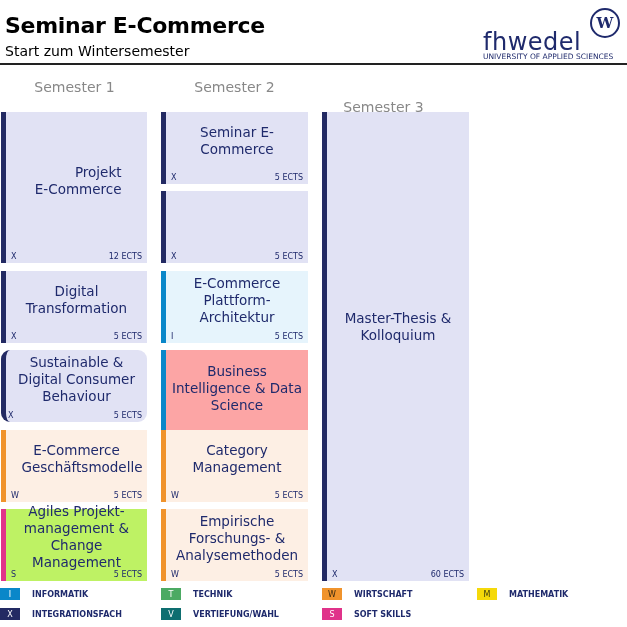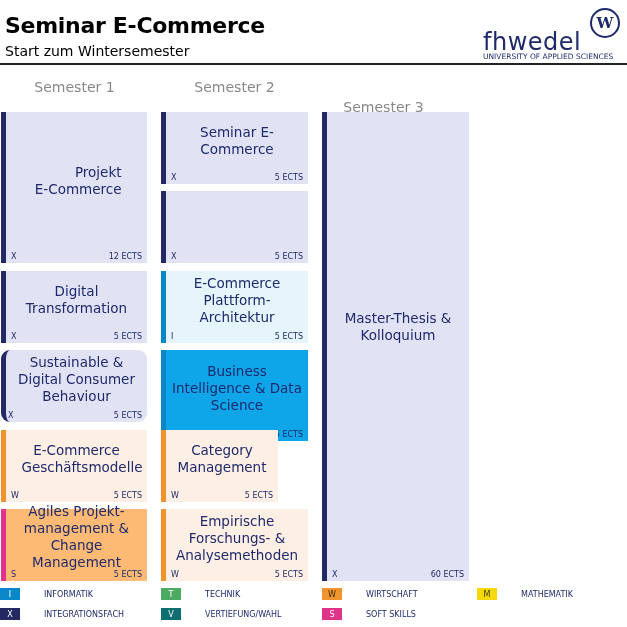--- a/index.html
+++ b/index.html
@@ -11,21 +11,21 @@
   .logo-text{position:absolute;left:0;top:20px;font-size:24px;color:#1f2a6c;font-family:"DejaVu Sans",sans-serif;letter-spacing:0.5px;}
   .logo-badge{position:absolute;left:107px;top:0px;width:30px;height:30px;border-radius:50%;border:2px solid #1f2a6c;box-sizing:border-box;display:flex;align-items:center;justify-content:center;font-family:"DejaVu Serif",serif;font-weight:bold;color:#1f2a6c;font-size:15px;}
   .logo-sub{position:absolute;left:0;top:44px;font-size:7.5px;color:#1f2a6c;white-space:nowrap;}
   .sem-head{position:absolute;top:79px;width:147px;text-align:center;font-size:14px;color:#888;}
   .card{position:absolute;box-sizing:border-box;border-left:5px solid #1f2a5c;}
   .card .name{position:absolute;left:0;right:0;top:0;bottom:14px;display:flex;align-items:center;justify-content:center;text-align:center;font-size:13.5px;line-height:17px;color:#1f2a6c;padding:0 3px;}
   .card .code{position:absolute;left:5px;bottom:2px;font-size:8px;color:#1f2a6c;}
   .card .ects{position:absolute;right:5px;bottom:2px;font-size:8px;color:#1f2a6c;}
   .legend-item{position:absolute;height:14px;display:flex;align-items:center;}
   .legend-swatch{width:20px;height:12px;display:flex;align-items:center;justify-content:center;font-size:8px;color:#fff;}
-  .legend-label{margin-left:24px;font-size:8px;color:#1f2a6c;white-space:nowrap;}
+  .legend-label{margin-left:12px;font-size:8px;color:#1f2a6c;white-space:nowrap;font-weight:bold;}
 </style>
 </head>
 <body>
 
 <div class="title">Seminar E-Commerce</div>
 <div class="subtitle">Start zum Wintersemester</div>
 <div class="hr"></div>
 
 <div class="logo">
   <div class="logo-text">fhwedel</div>
@@ -55,21 +55,21 @@
   <div class="code" style="left:2px;">X</div>
   <div class="ects">5 ECTS</div>
 </div>
 <div class="card" style="left:1px;top:430px;width:146px;height:72px;border-color:#f0932c;background:#fdefe4;">
   <div class="name">
       <span style="width:110px;">E-Commerce Geschäftsmodelle</span>
     </div>
   <div class="code">W</div>
   <div class="ects">5 ECTS</div>
 </div>
-<div class="card" style="left:1px;top:509px;width:146px;height:72px;border-color:#e0338a;background:#fdba74;">
+<div class="card" style="left:1px;top:509px;width:146px;height:72px;border-color:#e0338a;background:#bef264;">
   <div class="name" style="top:-2px;">
       <span style="width:130px;">Agiles Projekt-management &amp; Change Management</span>
     </div>
   <div class="code">S</div>
   <div class="ects">5 ECTS</div>
 </div>
 
 <div class="card" style="left:161px;top:112px;width:147px;height:72px;border-color:#232a63;background:#e1e2f4;">
   <div class="name">
       <span style="width:90px;">Seminar E-Commerce</span>
@@ -81,28 +81,28 @@
   <div class="code">X</div>
   <div class="ects">5 ECTS</div>
 </div>
 <div class="card" style="left:161px;top:271px;width:147px;height:72px;border-color:#0a87c9;background:#e6f4fc;">
   <div class="name">
       <span style="width:130px;">E-Commerce Plattform-Architektur</span>
     </div>
   <div class="code">I</div>
   <div class="ects">5 ECTS</div>
 </div>
-<div class="card" style="left:161px;top:350px;width:147px;height:91px;border-color:#0a87c9;background:#0ea5e9;">
+<div class="card" style="left:161px;top:350px;width:147px;height:91px;border-color:#0a87c9;background:#fca5a5;">
   <div class="name">
       <span style="width:135px;">Business Intelligence &amp; Data Science</span>
     </div>
   <div class="code">I</div>
   <div class="ects">5 ECTS</div>
 </div>
-<div class="card" style="left:161px;top:430px;width:117px;height:72px;border-color:#f0932c;background:#fdefe4;">
+<div class="card" style="left:161px;top:430px;width:147px;height:72px;border-color:#f0932c;background:#fdefe4;">
   <div class="name">Category Management</div>
   <div class="code">W</div>
   <div class="ects">5 ECTS</div>
 </div>
 <div class="card" style="left:161px;top:509px;width:147px;height:72px;border-color:#f0932c;background:#fdefe4;">
   <div class="name">
       <span style="width:145px;">Empirische Forschungs- &amp; Analysemethoden</span>
     </div>
   <div class="code">W</div>
   <div class="ects">5 ECTS</div>

